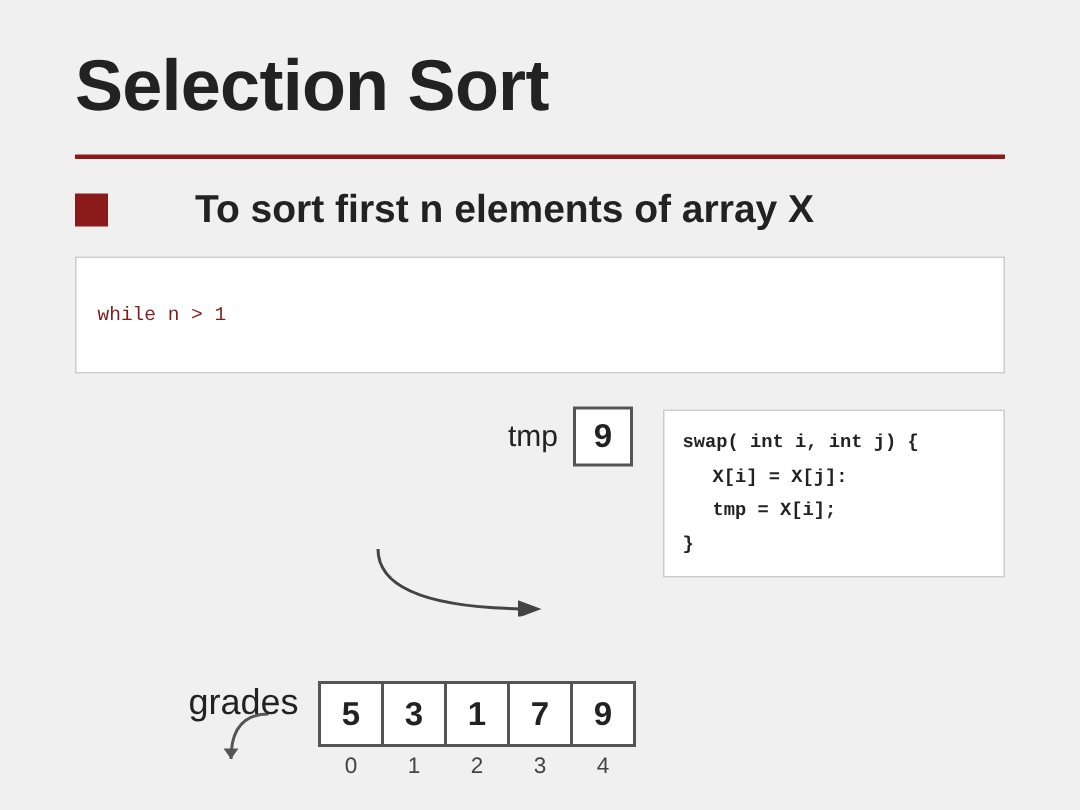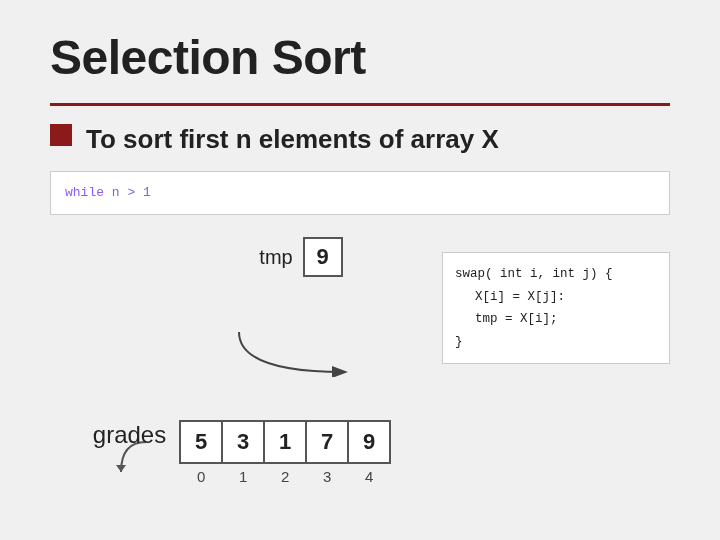--- a/index.html
+++ b/index.html
@@ -29,22 +29,23 @@
     }
 
     .divider {
       height: 3px;
       background: #8b1a1a;
       margin-bottom: 18px;
     }
 
     .bullet-row {
       display: flex;
-      align-items: flex-start;
+      align-items: center;
       margin-bottom: 16px;
+      gap: 44px;
     }
 
     .bullet-square {
       width: 22px;
       height: 22px;
       background: #8b1a1a;
       margin-right: 14px;
       flex-shrink: 0;
     }
 
@@ -52,37 +53,37 @@
       font-size: 26px;
       font-weight: bold;
       color: #222;
     }
 
     .code-block {
       background: white;
       border: 1px solid #ccc;
       font-family: 'Courier New', Courier, monospace;
       font-size: 13px;
-      color: #8b5cf6;
-      padding: 10px 14px;
+      color: #7f1d1d;
+      padding: 27px 14px;
       margin-bottom: 22px;
       line-height: 1.7;
     }
 
     .content-area {
       display: flex;
       align-items: flex-start;
       gap: 0;
     }
 
     .left-section {
       flex: 1;
       display: flex;
       flex-direction: column;
-      align-items: center;
+      align-items: flex-end;
       padding-left: 10px;
       gap: 40px;
     }
 
     .tmp-row {
       display: flex;
       align-items: center;
       margin-bottom: 10px;
       margin-left: 120px;
     }
@@ -154,21 +155,22 @@
       width: 44px;
       text-align: center;
       font-size: 15px;
       color: #444;
       margin-right: -2px;
     }
 
     .right-section {
       width: 228px;
       margin-left: 20px;
-      margin-top: 15px;
+      margin-top: 2px;
+      font-weight: bold;
     }
 
     .swap-code {
       background: white;
       border: 1px solid #ccc;
       font-family: 'Courier New', Courier, monospace;
       font-size: 12.5px;
       color: #222;
       padding: 10px 12px;
       line-height: 1.8;

